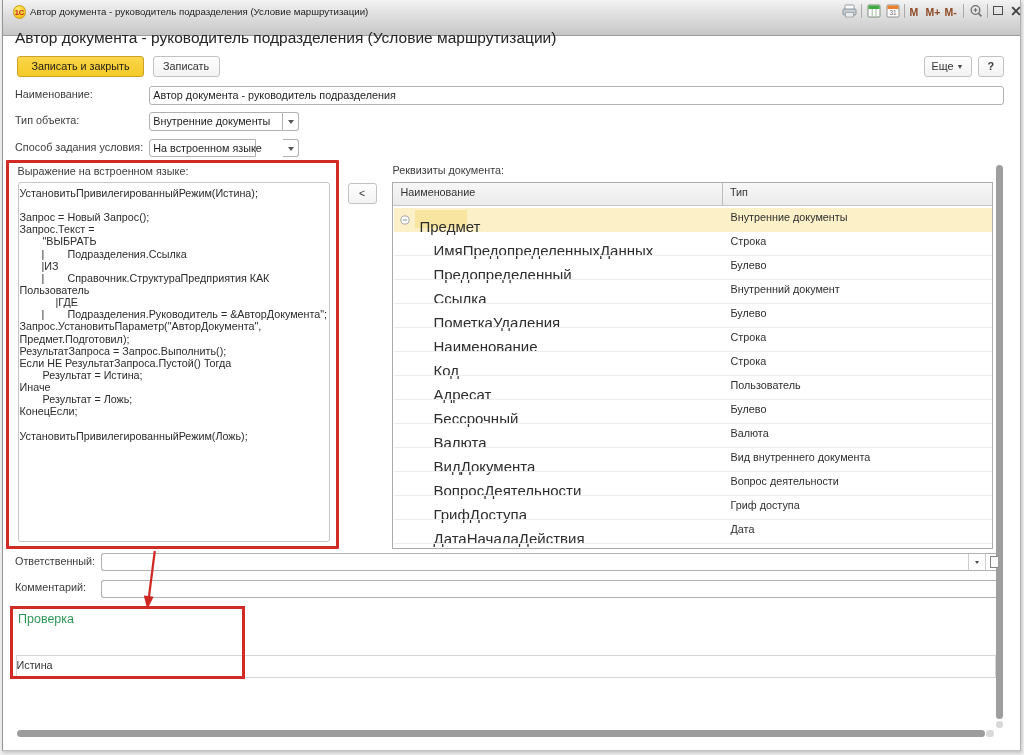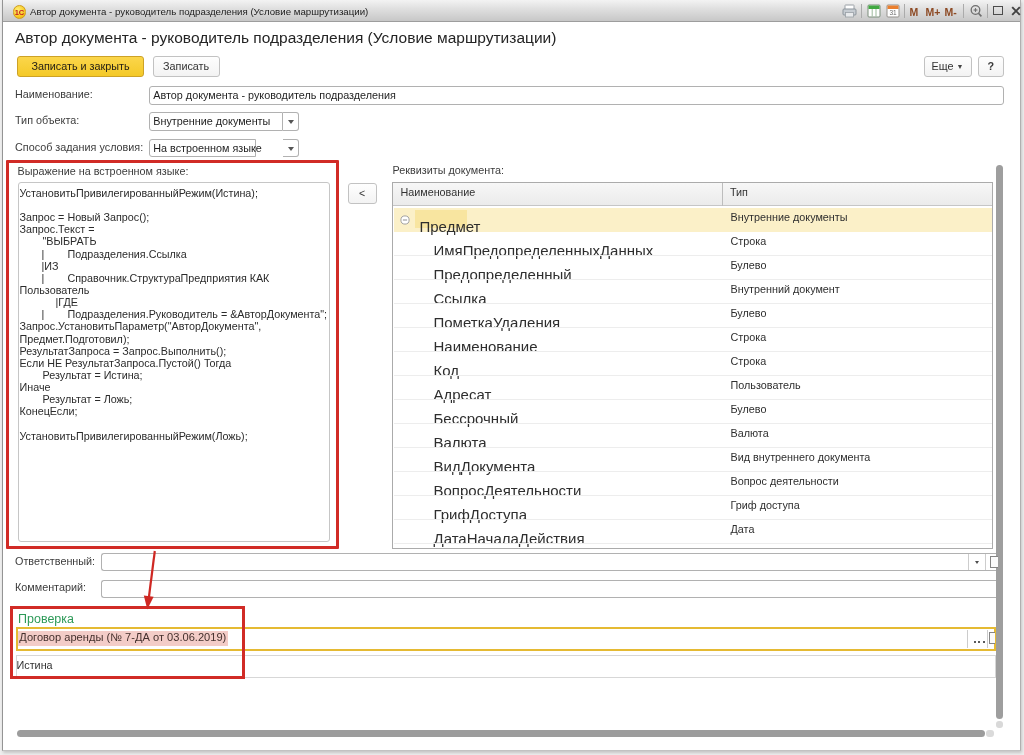--- a/index.html
+++ b/index.html
@@ -1,17 +1,17 @@
 <!DOCTYPE html>
 <html><head><meta charset="utf-8">
 <style>
 *{margin:0;padding:0;box-sizing:border-box}
 html,body{width:1024px;height:755px;background:#efefef;font-family:"Liberation Sans",sans-serif;overflow:hidden}
 #win{position:absolute;left:2px;top:0;width:1019px;height:751px;background:#fff;border-left:1px solid #949494;border-right:1px solid #b0b0b0;border-bottom:1px solid #c2c2c2;box-shadow:1px 2px 3px rgba(0,0,0,.18)}
-#tbar{position:absolute;left:0;top:0;width:100%;height:22px;background:linear-gradient(#f3f3f3,#e0e0e0 40%,#c7c7c7);border-bottom:1px solid #9d9d9d}
+#tbar{position:absolute;left:0;top:0;width:100%;height:36px;background:linear-gradient(#f3f3f3,#e0e0e0 40%,#c7c7c7);border-bottom:1px solid #9d9d9d}
 #tbar .tt{position:absolute;left:27px;top:6px;font-size:9.7px;color:#1c1c1c;white-space:nowrap}
 .abs{position:absolute}
 .lbl{position:absolute;font-size:10.8px;color:#3c3c3c;white-space:nowrap}
 .inp{position:absolute;background:#fff;border:1px solid #b1b1b1;border-radius:3px}
 .inp .tx{position:absolute;left:3.5px;top:2.3px;font-size:10.8px;color:#1e1e1e;white-space:nowrap}
 .btn{position:absolute;background:linear-gradient(#fefefe,#f3f3f3);border:1px solid #c2c2c2;border-radius:3px;font-size:10.8px;color:#333;text-align:center}
 .sep{position:absolute;width:1px;background:#ababab}
 .mbt{position:absolute;top:5.5px;font-size:10.5px;font-weight:bold;color:#8d4a24;white-space:nowrap}
 .cl{position:relative;height:12.15px}
 .cl s{position:absolute;top:0;text-decoration:none;white-space:pre}
@@ -261,30 +261,20 @@
   <div class="abs" style="left:866.5px;top:0;width:1px;height:16.5px;background:#cdcdcd"></div>
   <div class="abs" style="left:872.8px;top:7px;width:0;height:0;border-left:2.8px solid transparent;border-right:2.8px solid transparent;border-top:3.2px solid #4e4e4e"></div>
   <div class="abs" style="left:883.5px;top:0;width:1px;height:16.5px;background:#cdcdcd"></div>
   <div class="abs" style="left:888px;top:2.5px;width:8px;height:11.5px;border:1.2px solid #848484;border-right:none;background:#fbfbfb"></div>
 </div>
 <div class="lbl" style="left:12px;top:580.8px">Комментарий:</div>
 <div class="inp" style="left:97.8px;top:579.5px;width:895.5px;height:18.5px;border-radius:3px 0 0 3px;border-right:none"></div>
 
 <div class="abs" style="left:15px;top:611.5px;font-size:12.5px;color:#2d9a58">Проверка</div>
 
-<div class="abs" style="left:12.5px;top:626.5px;width:980.5px;height:24px;border:2px solid #e5ba33;background:#fff">
-  <div class="abs" style="left:0.5px;top:2.3px;width:210px;height:15.2px;background:#f3ccc7"></div>
-  <div class="abs" style="left:1.8px;top:2.4px;font-size:11.1px;color:#44302d;white-space:nowrap">Договор аренды (№ 7-ДА от 03.06.2019)</div>
-  <div class="abs" style="left:949.5px;top:1px;width:1px;height:18px;background:#cccccc"></div>
-  <div class="abs" style="left:956px;top:12px;width:2px;height:2px;background:#5a5a5a"></div>
-  <div class="abs" style="left:960.5px;top:12px;width:2px;height:2px;background:#5a5a5a"></div>
-  <div class="abs" style="left:965px;top:12px;width:2px;height:2px;background:#5a5a5a"></div>
-  <div class="abs" style="left:969.5px;top:1px;width:1px;height:18px;background:#cccccc"></div>
-  <div class="abs" style="left:971.8px;top:3px;width:6px;height:12px;border:1.2px solid #848484;border-right:none;background:#fbfbfb"></div>
-</div>
 
 <div class="abs" style="left:12.5px;top:654.5px;width:980.5px;height:23.5px;border:1px solid #d7d7d7;background:#fff">
   <div class="abs" style="left:0;top:3.3px;font-size:10.8px;color:#333">Истина</div>
 </div>
 
 <div class="abs" style="left:6.5px;top:606px;width:235px;height:72.5px;border:3px solid #d12b26"></div>
 
 <div class="abs" style="left:14px;top:730px;width:968px;height:7px;background:#9c9c9c;border-radius:4px"></div>
 <div class="abs" style="left:983px;top:730px;width:8px;height:7px;background:#dadada;border-radius:3px"></div>
 

